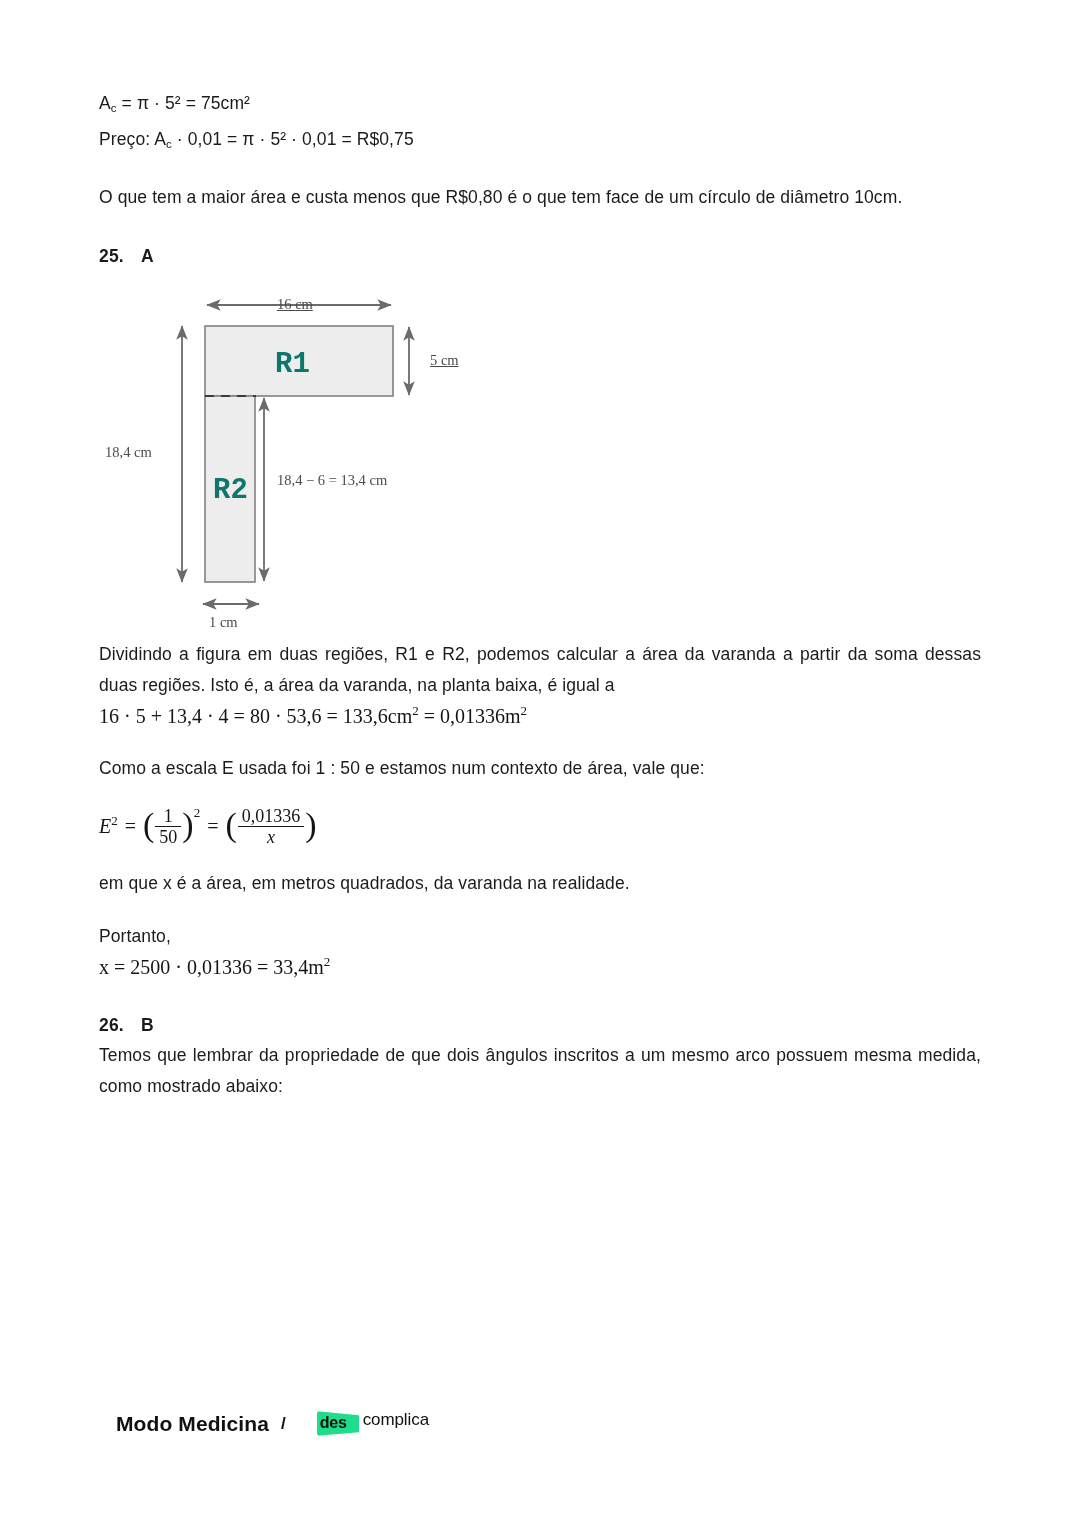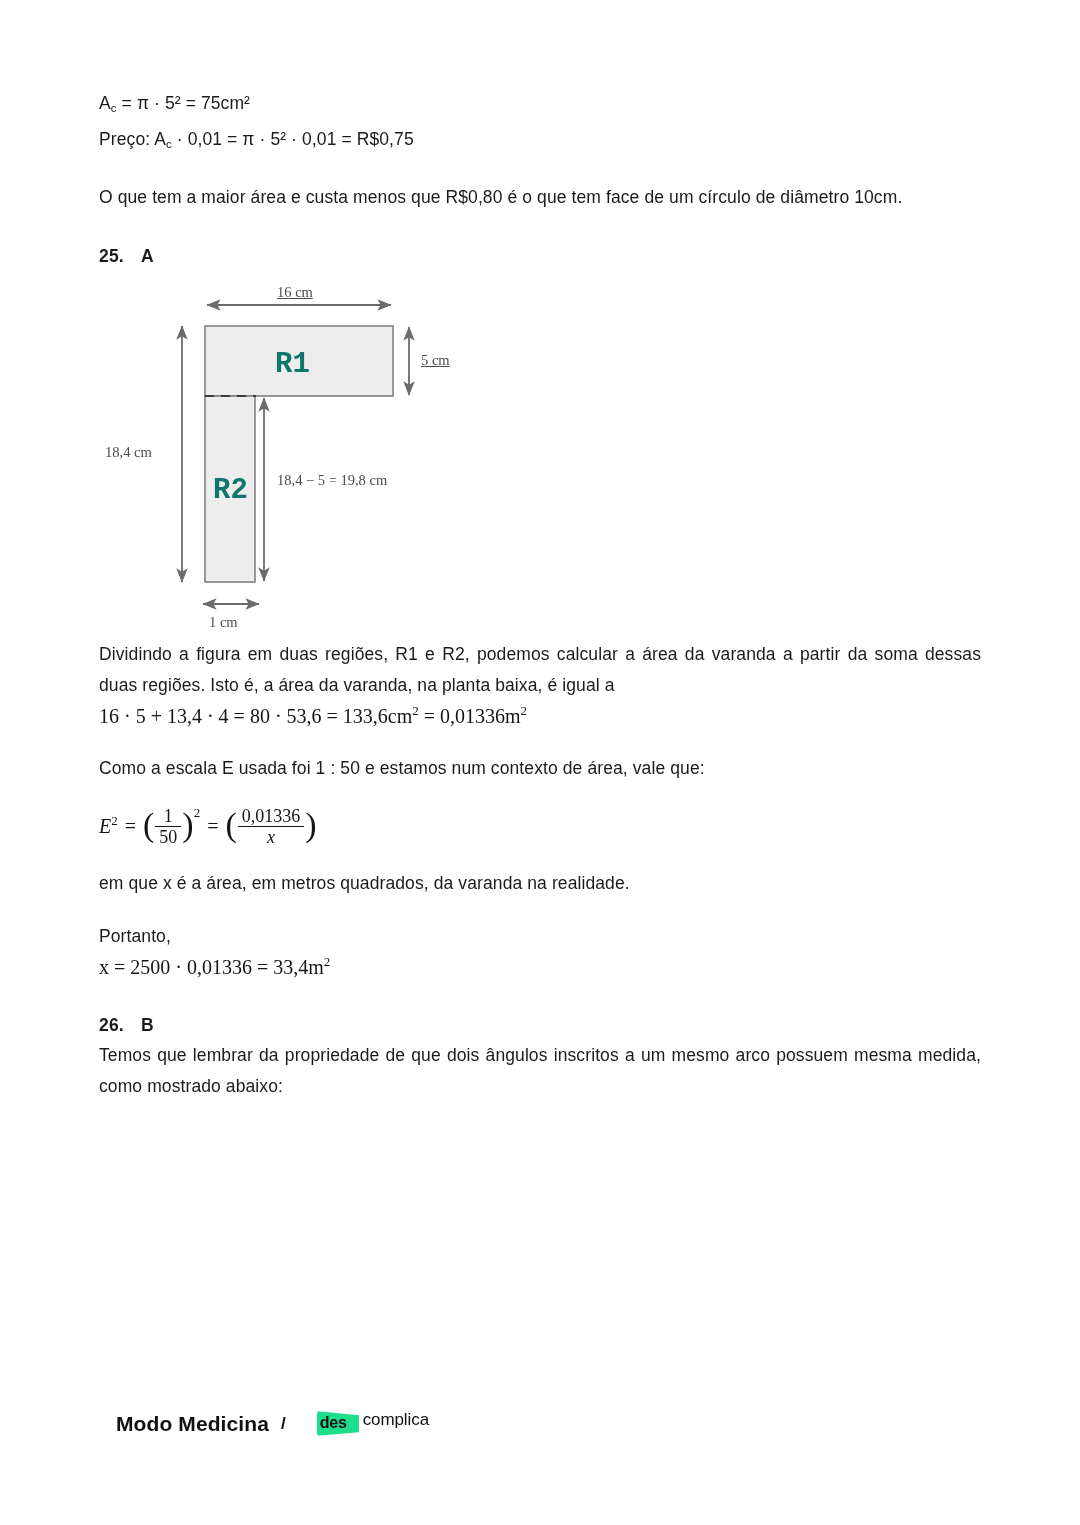--- a/index.html
+++ b/index.html
@@ -236,27 +236,27 @@
           <line x1="310" y1="43" x2="310" y2="111" stroke="#6b6b6b" stroke-width="1.8" marker-start="url(#arrStart)" marker-end="url(#arrEnd)"></line>
 
           <line x1="83" y1="42" x2="83" y2="298" stroke="#6b6b6b" stroke-width="1.8" marker-start="url(#arrStart)" marker-end="url(#arrEnd)"></line>
 
           <line x1="165" y1="114" x2="165" y2="297" stroke="#6b6b6b" stroke-width="1.8" marker-start="url(#arrStart)" marker-end="url(#arrEnd)"></line>
 
           <line x1="104" y1="320" x2="160" y2="320" stroke="#6b6b6b" stroke-width="1.8" marker-start="url(#arrStart)" marker-end="url(#arrEnd)"></line>
         </svg>
 
         
-        <div class="fig-label" style="left:178px; top:0px;text-decoration:underline;">16 cm</div>
-
-        <div class="fig-label" style="left:322px; top:68px;text-decoration:underline;">5 cm</div>
+        <div class="fig-label" style="left:178px; top:12px;text-decoration:underline;">16 cm</div>
+
+        <div class="fig-label" style="left:331px; top:68px;text-decoration:underline;">5 cm</div>
 
         <div class="fig-label" style="left:6px; top:160px;">18,4 cm</div>
 
-        <div class="fig-label" style="left:178px; top:188px;">18,4 − 5 = 19,8 cm</div>
+        <div class="fig-label" style="left:178px; top:188px;">18,4 − 6 = 13,4 cm</div>
 
         <div class="fig-label" style="left:110px; top:330px;">1 cm</div>
 
         <div class="region-label" style="left:176px; top:64px;">R1</div>
 
         <div class="region-label" style="left:114px; top:190px;">R2</div>
       </div>
     </div>
 
     <p class="para tight">Dividindo a figura em duas regiões, R1 e R2, podemos calcular a área da varanda a partir da soma dessas duas regiões. Isto é, a área da varanda, na planta baixa, é igual a</p>

